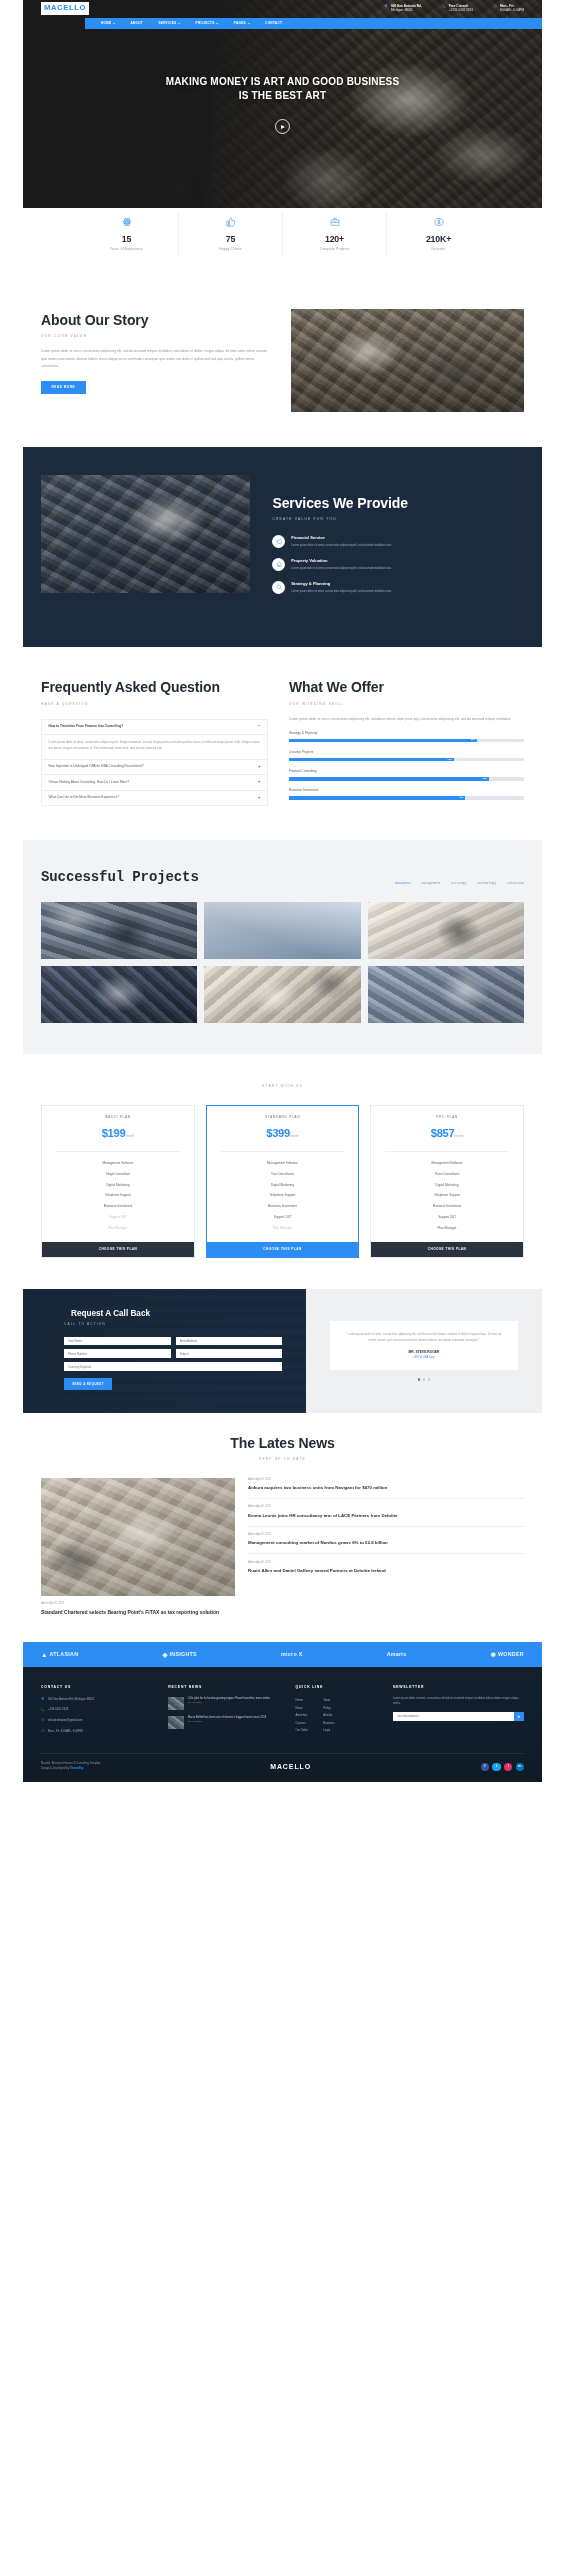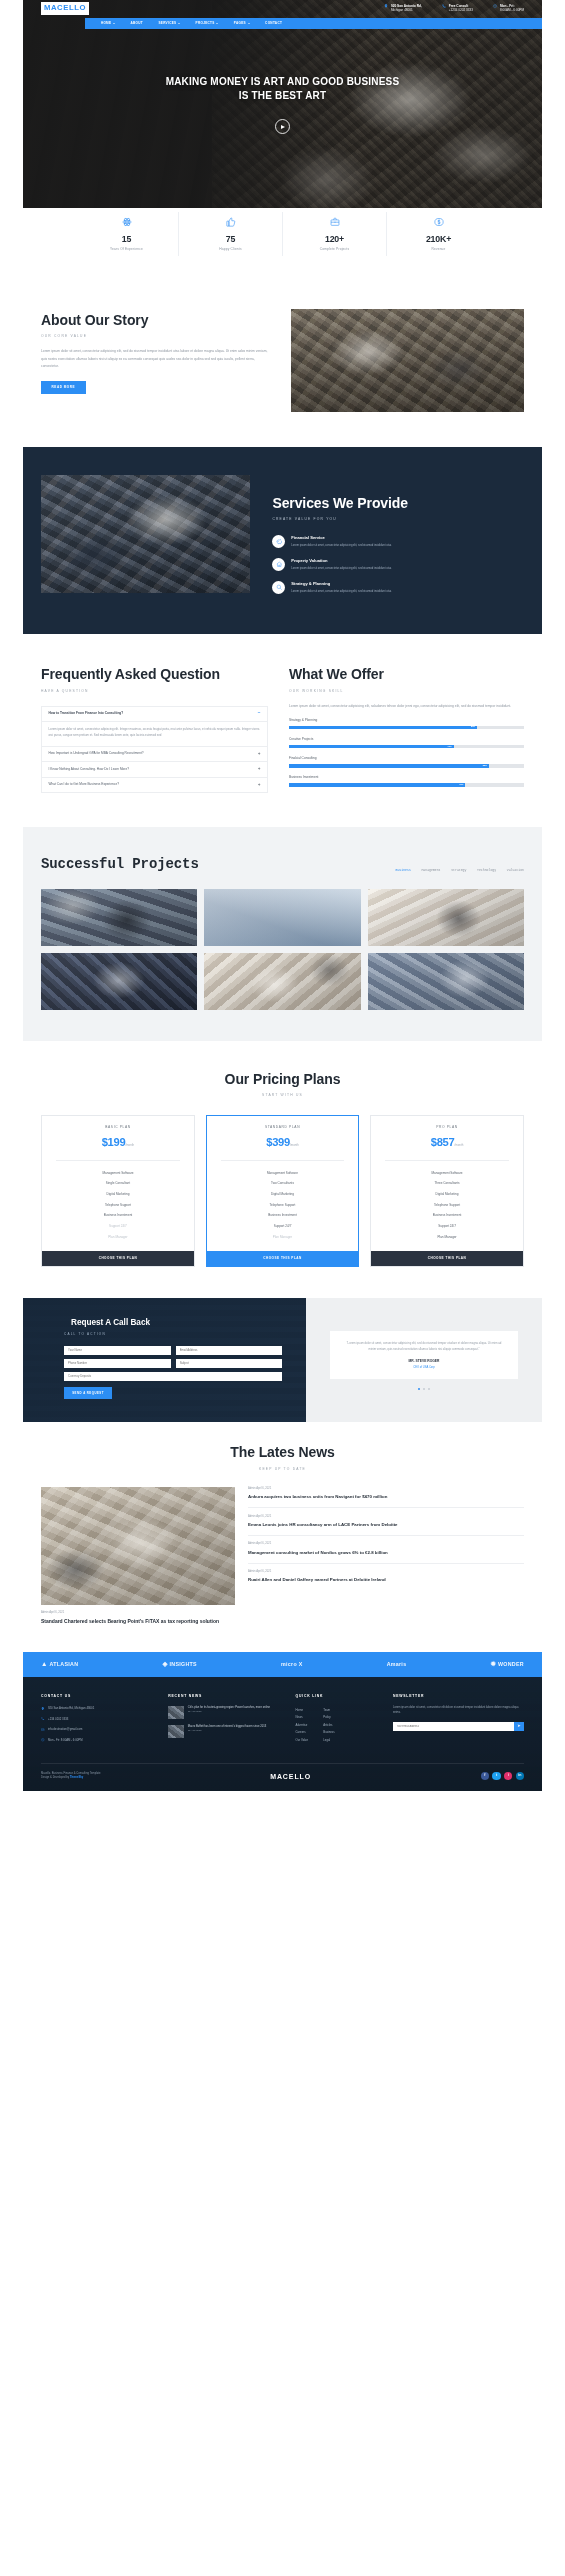--- a/index.html
+++ b/index.html
@@ -116,21 +116,21 @@
   }
   .about-img:after{
     content:""; position:absolute; inset:0;
     background:
       radial-gradient(ellipse 53px 32px at 33% 42%, rgba(235,232,226,.62), transparent 70%),
       radial-gradient(ellipse 41px 28px at 72% 58%, rgba(60,60,64,.5), transparent 70%),
       linear-gradient(180deg, rgba(0,0,0,.08), rgba(0,0,0,.3));
   }
 
   
-  .services { background:#1b2a3c; padding:28px 0 31px; }
+  .services { background:#1b2a3c; padding:28px 0 44px; }
   .services .container { display:flex; gap:22.4px; align-items:flex-start; }
   .serv-img {
     width:209px; height:118px;
     background:
       linear-gradient(160deg, rgba(255,255,255,.06), rgba(0,0,0,.25)),
       repeating-linear-gradient(27deg, #3c4a5e 0 4.7px, #55647a 4.7px 9.4px, #2b3748 9.4px 15.3px),
       repeating-linear-gradient(-48deg, #9d9890 0 7px, #c0bab0 7px 13px, #7a756e 13px 21px),
       #6c6a68;
     background-blend-mode:normal, overlay, soft-light, normal;
     position:relative;
@@ -632,21 +632,20 @@
         <div class="proj-cell p4"></div>
         <div class="proj-cell p5"></div>
         <div class="proj-cell p6"></div>
       </div>
     </div>
   </section>
 
   <section class="pricing">
     <div class="container">
       <div class="center-head">
-        <h2 class="sec-title">Our Pricing Plans</h2>
         <div class="sec-sub">START WITH US</div>
       </div>
       <div class="price-grid">
 
         <div class="price-card">
           <div class="pc-top">
             <div class="pc-name">BASIC PLAN</div>
             <div class="pc-amount">
               <span class="val">$199</span><span class="per">/month</span>
             </div>

